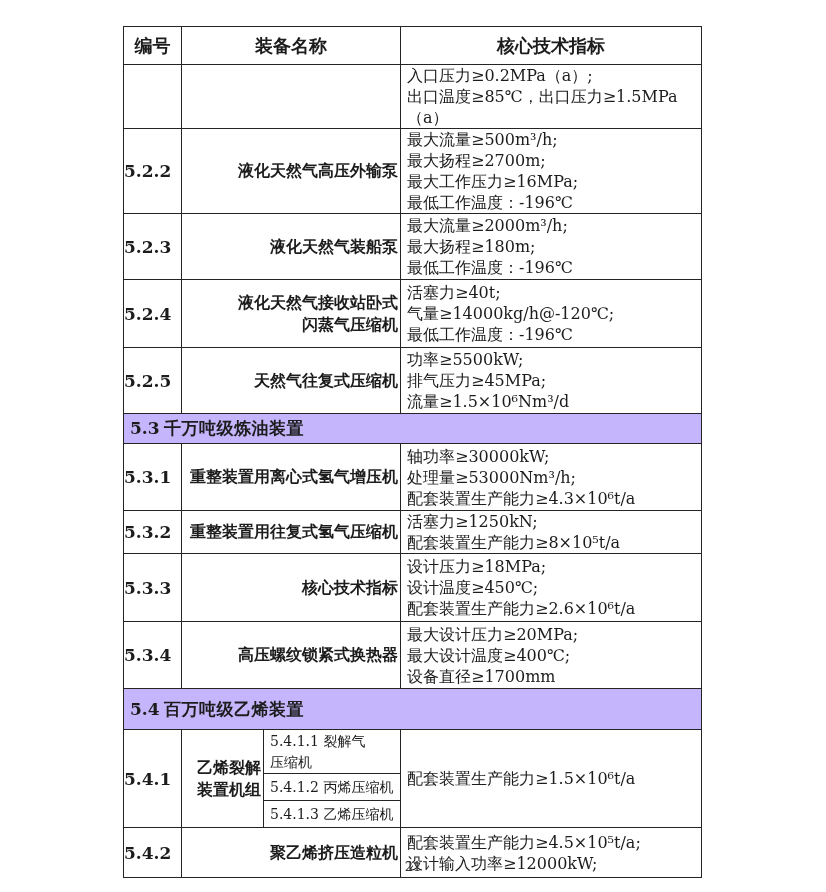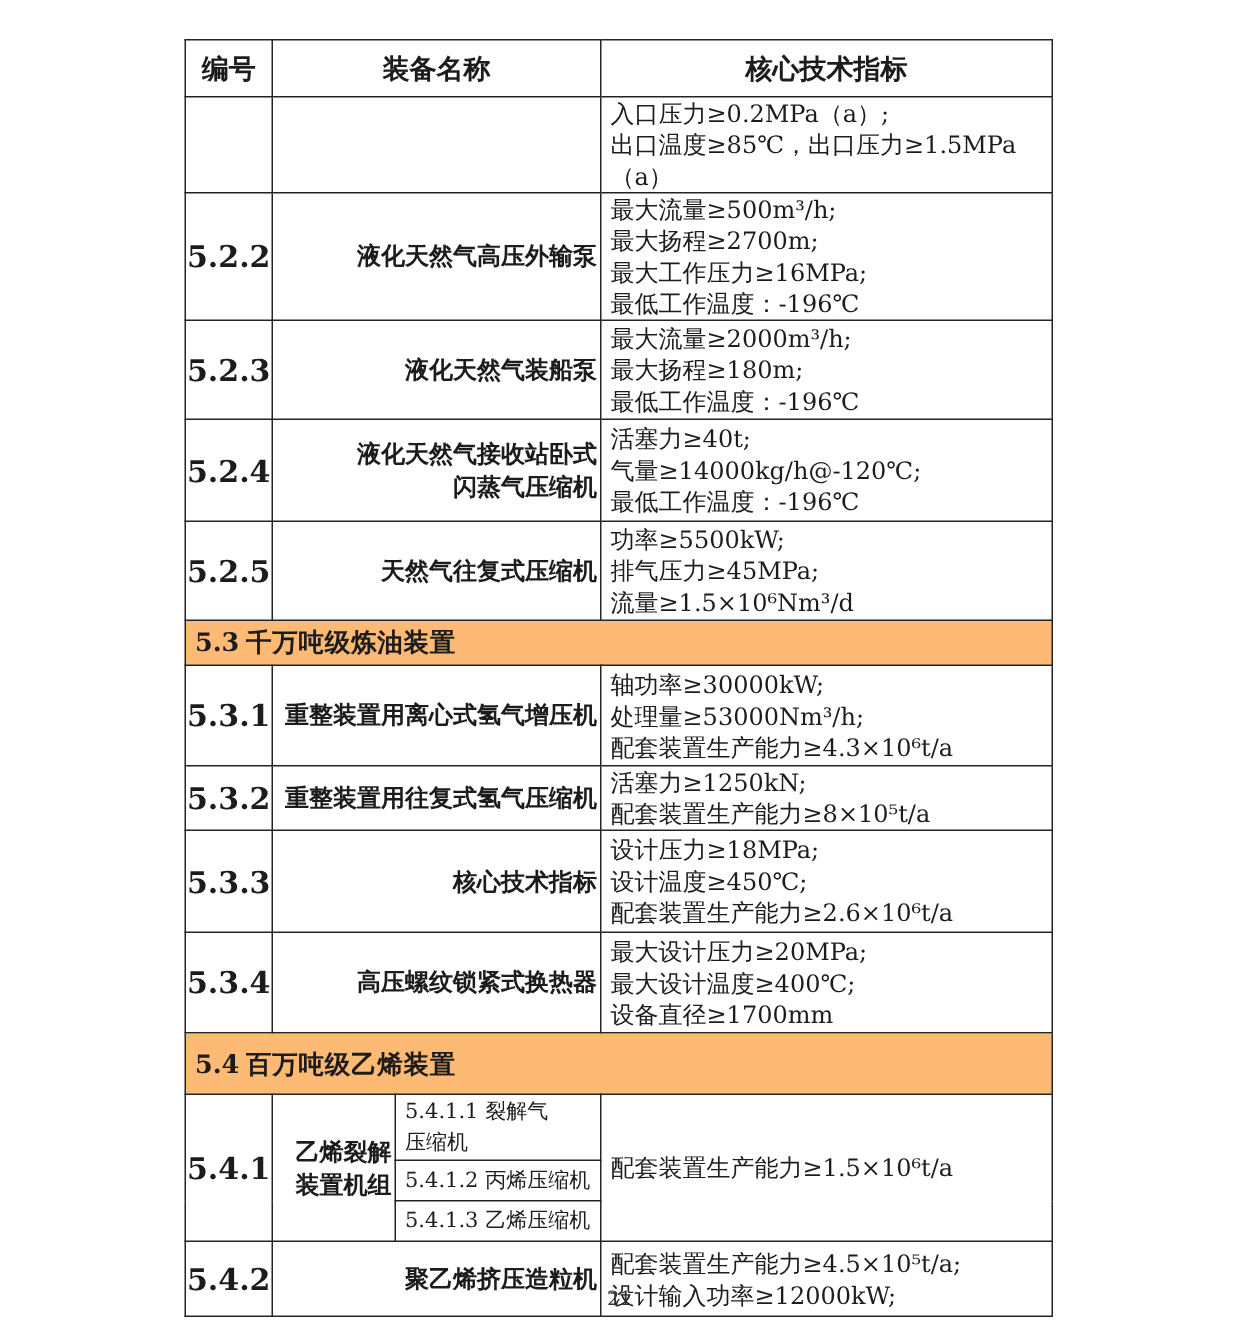--- a/index.html
+++ b/index.html
@@ -20,38 +20,38 @@
   .spec-table th, .spec-table td {
     border: 1px solid #242424;
     padding: 0; vertical-align: middle;
     overflow: hidden;
   }
   .spec-table th {
     font-size: 18px; font-weight: bold; height: 38px;
     text-align: center; background: #ffffff;
   }
   td.num {
-    text-align: center; font-weight: bold; font-size: 20px;
+    font-weight: bold; font-size: 17px;
   }
   td.name {
     font-weight: bold; font-size: 16px;
     padding-left: 7px; padding-right: 2px;
     white-space: pre-line; line-height: 22px; text-align: right;
   }
   td.spec-cell {
     font-size: 16px; padding-left: 6px; padding-right: 2px;
     white-space: pre-line; line-height: 21px;
   }
   td.sub-cell {
     font-size: 14px; font-weight: normal;
     padding-left: 6px; padding-right: 2px;
     white-space: pre-line; line-height: 21px;
   }
   tr.section-row td {
-    background: #fdba74;
+    background: #c4b5fd;
     font-weight: bold; font-size: 17px;
     padding-left: 6px;
   }
   .sec-num { display: inline-block; min-width: 34px; }
   .sec-title { letter-spacing: 0.5px; }
   .pageno {
     position: absolute; top: 859px; left: 0; width: 826px;
     text-align: center; font-size: 13px; color: #333;
   }
 </style>

